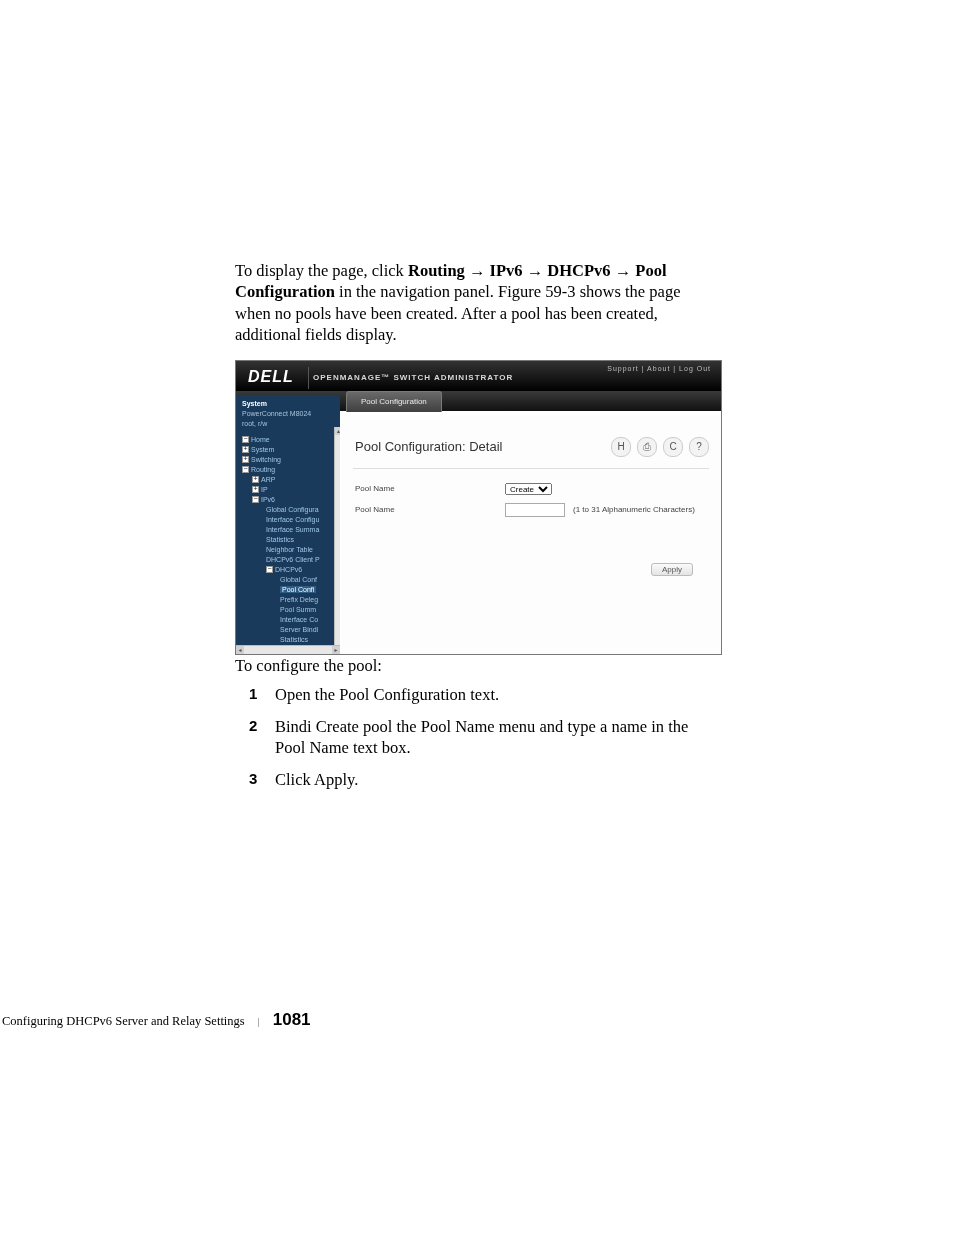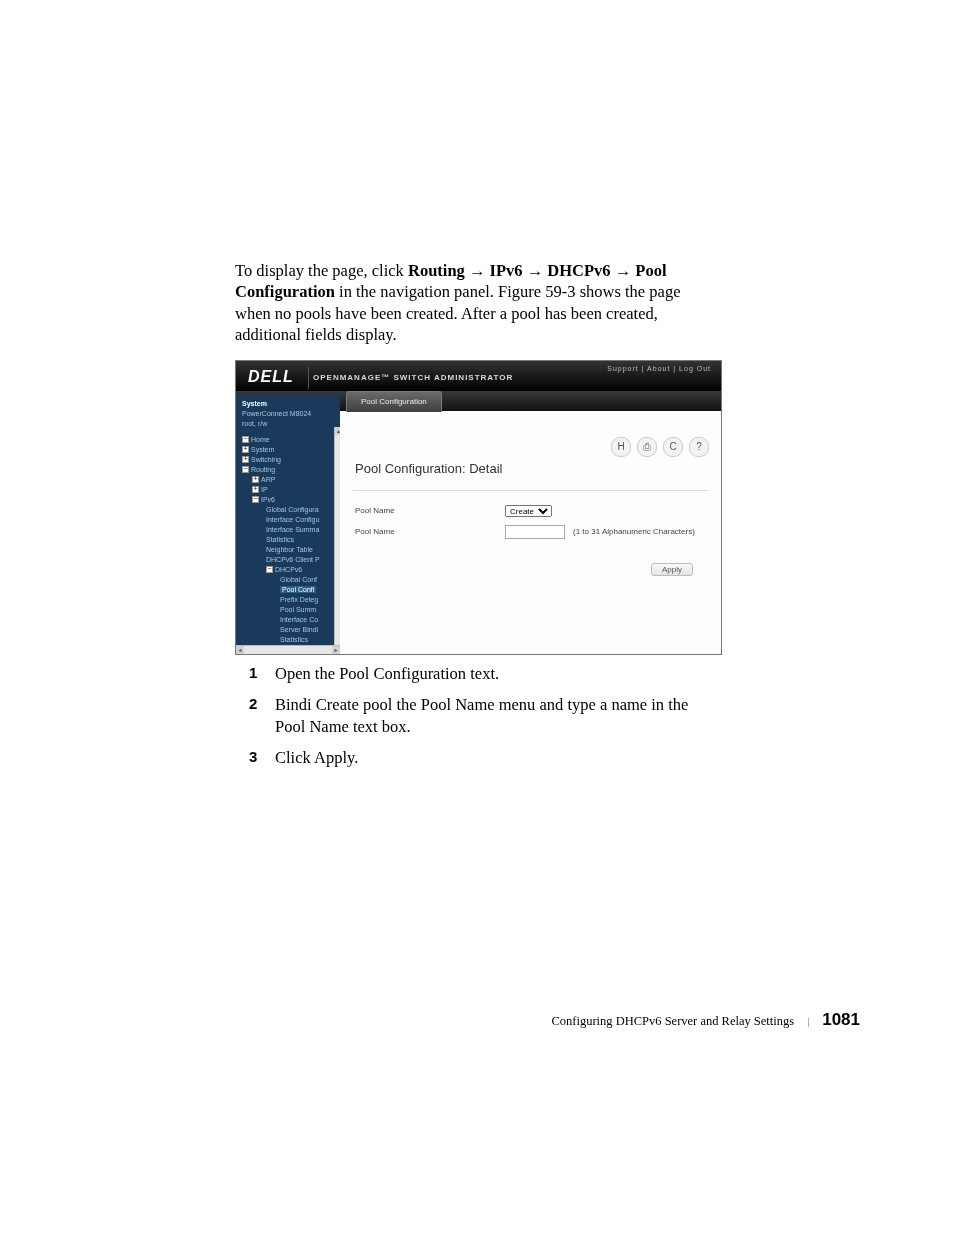--- a/index.html
+++ b/index.html
@@ -121,21 +121,20 @@
   .hsb .rt { right: 0; }
 
   .fig-main {
     position: absolute; left: 105px; right: 0; top: 54px; bottom: 0;
     background: #fdfdfd;
     color: #444;
   }
   .fig-main-title {
     font-size: 13px; color: #333;
     padding: 24px 0 14px 14px;
-    margin-top: 22px;
   }
   .fig-hr {
     margin: 0 12px 10px 12px;
     height: 1px; background: #ddd;
   }
   .fig-iconbar {
     position: absolute; right: 12px; top: 22px;
     display: flex; gap: 6px;
   }
   .fig-iconbar span {
@@ -180,21 +179,21 @@
     line-height: 1.3;
   }
   .ol li .num {
     position: absolute; left: 14px; top: 0;
     font-family: Arial, Helvetica, sans-serif;
     font-weight: bold; font-size: 15px;
   }
 
   .footer {
     position: absolute; bottom: 205px; left: 2px; right: 0;
-    text-align: right;
+    text-align: left;
     font-size: 12px;
     color: #000;
     padding-right: 94px;
   }
   .footer .sep { padding: 0 10px; color: #666; font-size: 10px; }
   .footer .pg { font-family: Arial, Helvetica, sans-serif; font-weight: bold; font-size: 17px; }
   .footer .chap { font-size: 12.5px; }
 </style>
 </head>
 <body>
@@ -274,20 +273,21 @@
       </div>
       <div class="fig-formrow">
         <span class="lbl">Pool Name</span>
         <input type="text" style="">
         <span style="padding-left:8px">(1 to 31 Alphanumeric Characters)</span>
       </div>
       <button class="fig-apply">Apply</button>
     </div>
   </div>
 
+  <p class="body-text" style="margin-bottom:4px">To configure the pool:</p>
 
   <ol class="ol">
     <li>
       <span class="num">1</span>
       <span>Open the </span><span class="bold">Pool Configuration</span><span> text.</span>
     </li>
     <li>
       <span class="num">2</span>
       <span>Bindi </span><span class="bold">Create</span><span> pool the </span><span class="bold">Pool Name</span><span> menu and type a name in the </span><span class="bold">Pool Name</span><span> text box.</span>
     </li>

